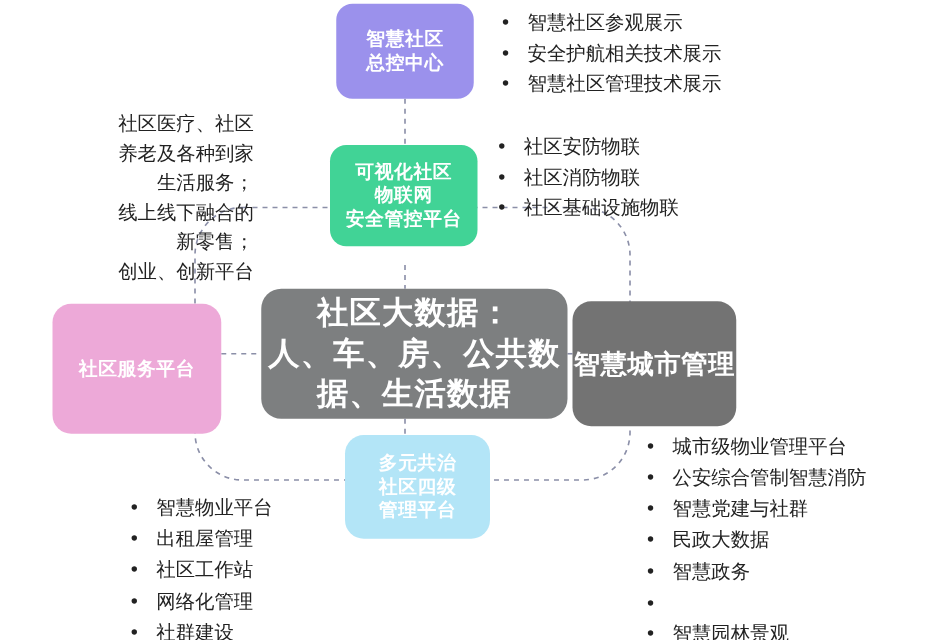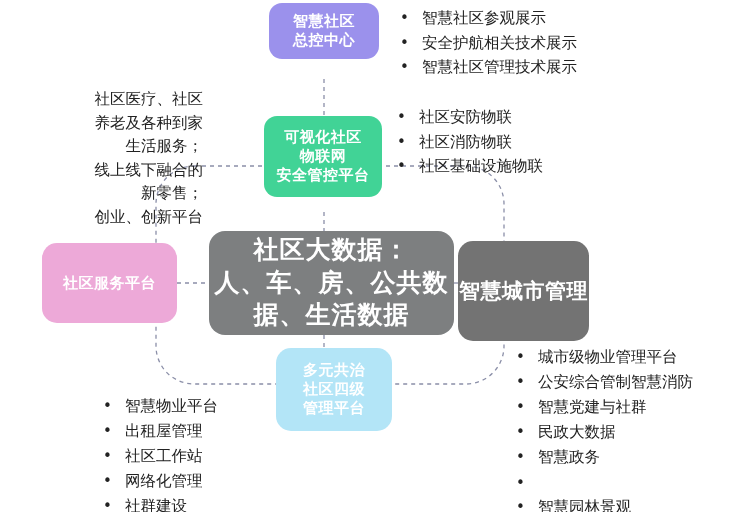--- a/index.html
+++ b/index.html
@@ -43,33 +43,33 @@
     letter-spacing: 0.5px;
     border-radius: 13px;
   }
   .node .node-label {
     display: block;
     white-space: pre-line;
   }
 
   #node-control-center {
     left: 269px;  top: 3px;
-    width: 110px; height: 56px;
+    width: 110px; height: 76px;
     background: #9b91ec;
     font-size: 15px;
   }
   #node-iot-platform {
     left: 264px;  top: 116px;
     width: 118px; height: 81px;
     background: #41d396;
     font-size: 15px;
   }
   #node-service-platform {
     left: 42px;  top: 243px;
-    width: 135px; height: 80px;
+    width: 135px; height: 104px;
     background: #eda9d8;
     font-size: 15px;
     border-radius: 15px;
     text-align: center;
   }
   #node-big-data {
     left: 209px;  top: 231px;
     width: 245px; height: 104px;
     background: #7d7f80;
     font-size: 25px;

